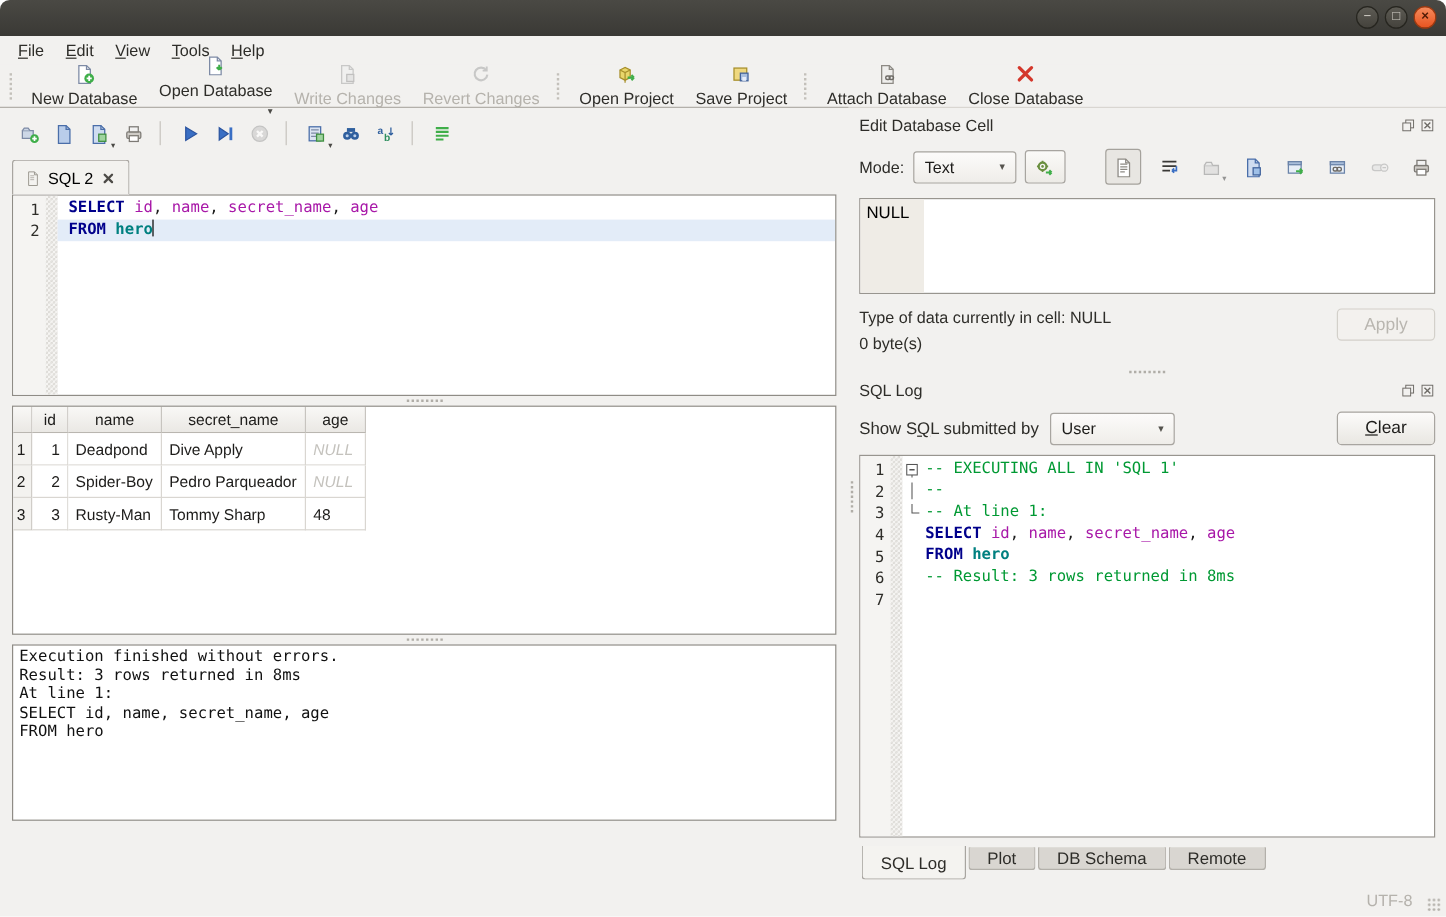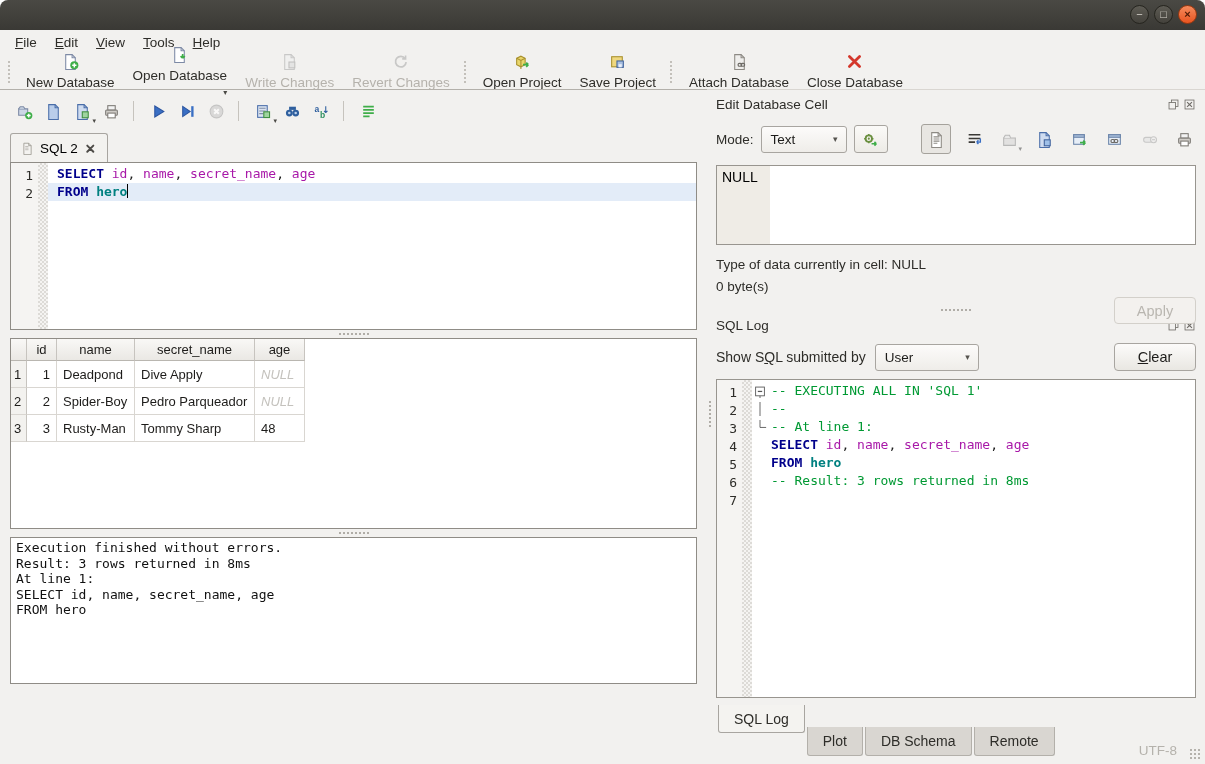--- a/index.html
+++ b/index.html
@@ -121,35 +121,35 @@
   .cell-icons .tool.pressed { width:30px; height:30px; border:1px solid #a5a29c; background:#e8e6e2; border-radius:3px; }
   .cell-icons .tool.disabled { filter:grayscale(1); opacity:.55; }
 
   .cell-box { margin-top:11px; height:80px; border:1px solid #98958f; background:#fff; display:flex; flex:0 0 auto; }
   .null-strip { width:53px; background:#efece6; font-size:14px; color:#000; padding:3px 0 0 5px; flex:0 0 auto; }
 
   .info-row { margin-top:9px; position:relative; height:52px; flex:0 0 auto; }
   .info-line { font-size:13.5px; color:#2e2d29; line-height:22px; }
   .btn { border:1px solid #a8a5a0; border-radius:4px; background:linear-gradient(#fcfbfa,#e9e7e2);
          font-size:14.5px; color:#1d1c1a; display:flex; align-items:center; justify-content:center; }
-  .btn.disabled { background:#f3f1ee; border-color:#d3d0ca; color:#b9b6b0;margin-top:40px; }
+  .btn.disabled { background:#f3f1ee; border-color:#d3d0ca; color:#b9b6b0; }
   .apply-btn { position:absolute; right:0; top:3px; width:82px; height:27px; }
 
   .filter-row { display:flex; align-items:center; margin-top:7px; flex:0 0 auto; }
   .filter-label { font-size:14px; color:#2e2d29; }
   .filter-row .combo { margin-left:9px; }
   .clear-btn { margin-left:auto; width:82px; height:28px; }
 
   .log-box { margin-top:8px; border:1px solid #98958f; background:#fff; height:319px; display:flex;
              font-family:"DejaVu Sans Mono", monospace; font-size:13px; flex:0 0 auto; overflow:hidden; }
 
   
   .bottom-tabs { display:flex; align-items:flex-start; gap:2px; margin-top:8px; padding-left:2px; height:30px; flex:0 0 auto; }
   .btab { font-size:14px; padding:0 15px; display:flex; align-items:center; background:#d9d6d1;
-          border:1px solid var(--tabborder); border-top:none; height:29px; color:#2e2d29; border-radius:0 0 3px 3px;margin-top:21px; }
+          border:1px solid var(--tabborder); border-top:none; height:19px; color:#2e2d29; border-radius:0 0 3px 3px; }
   .btab.active { background:#f4f3f0; border-color:var(--border); height:28px; margin-top:-1px; }
 
   
   .statusbar { height:27px; display:flex; align-items:center; justify-content:flex-end; padding-right:28px; flex:0 0 auto; position:relative; }
   .encoding { color:#b5b2ac; font-size:13.5px; }
   .grip { position:absolute; right:4px; bottom:4px; width:12px; height:12px;
           background-image:radial-gradient(#b5b2ac 1px, transparent 1.2px); background-size:4px 4px; }
 </style>
 </head>
 <body>

